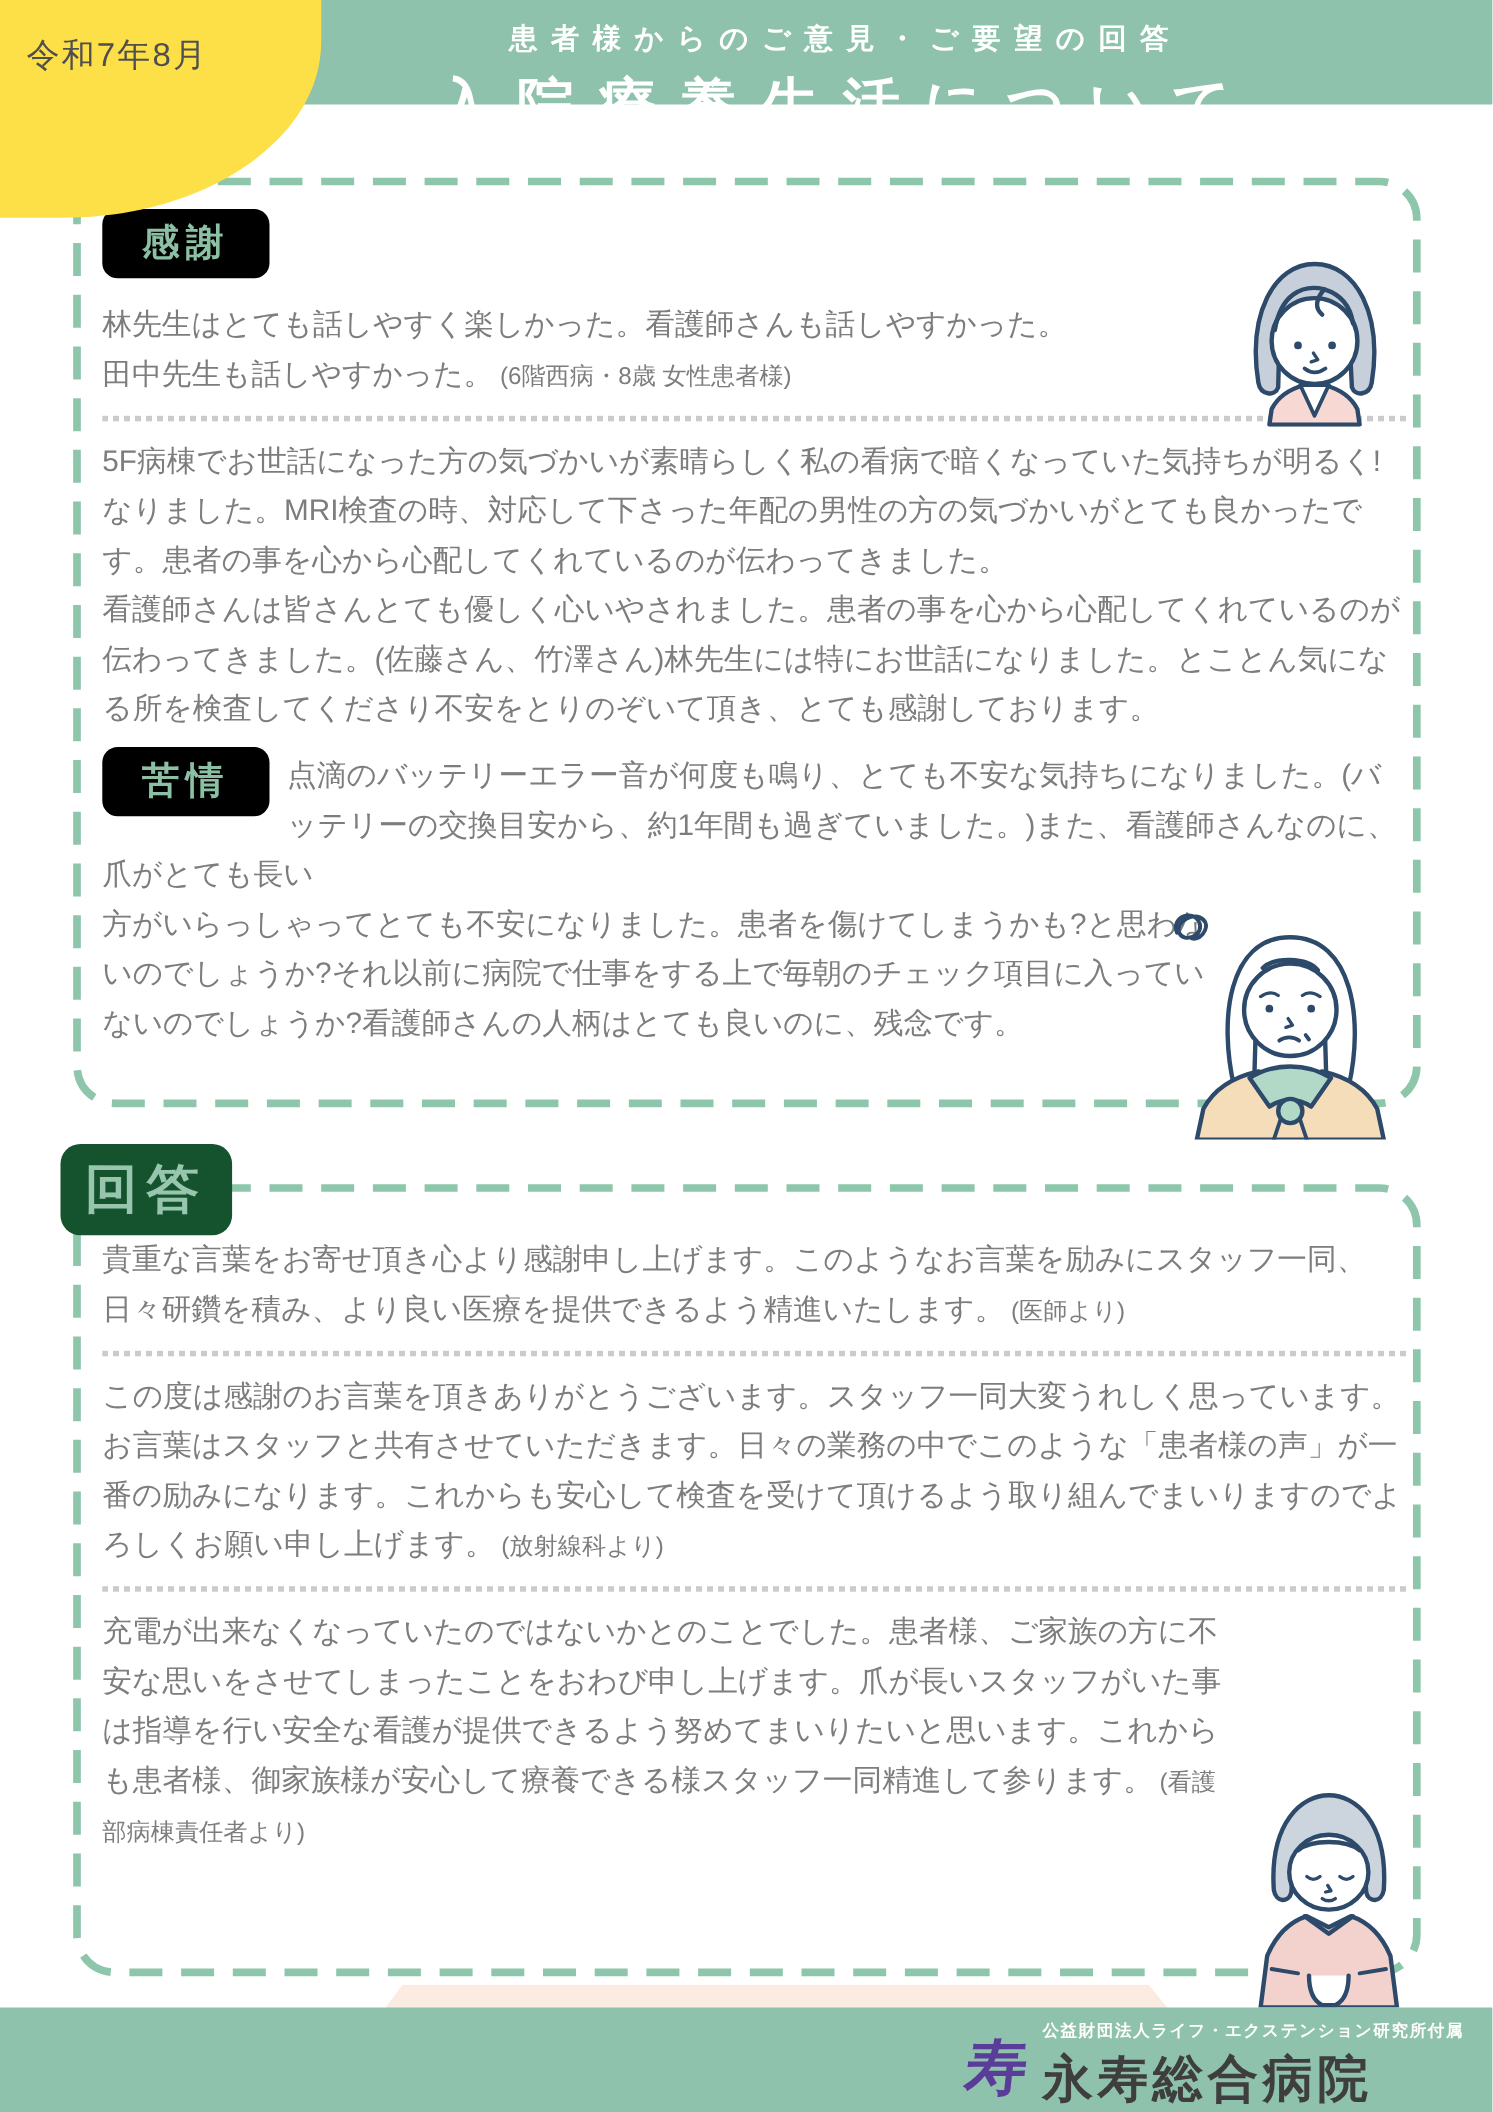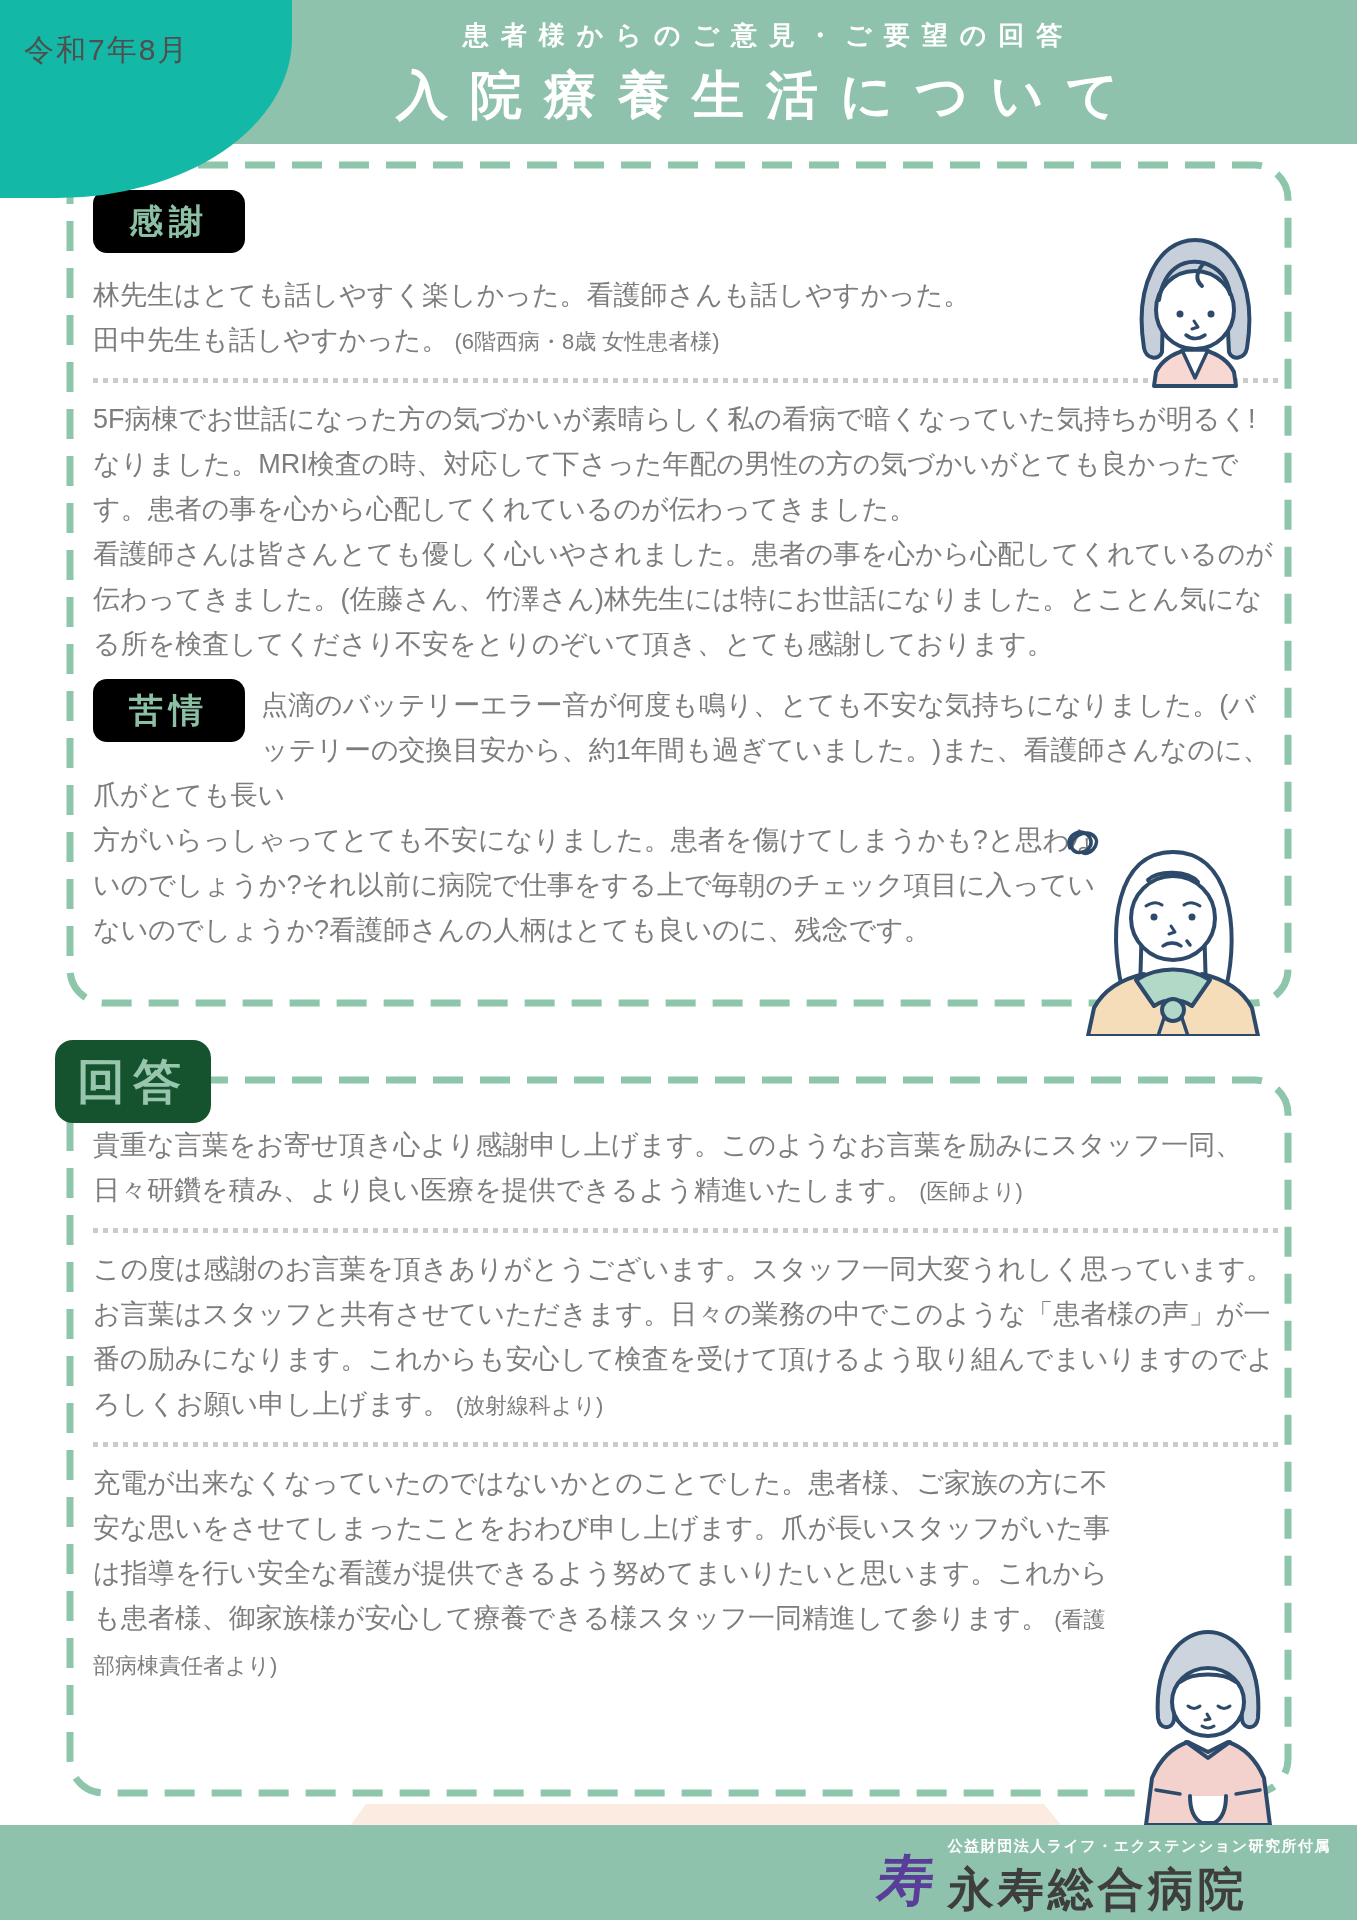--- a/index.html
+++ b/index.html
@@ -1,21 +1,21 @@
 <!DOCTYPE html>
 <html><head>
 <meta charset="utf-8">
 <style>
   * { margin:0; padding:0; box-sizing:border-box; }
   body { background:#ffffff; font-family:"Liberation Sans","DejaVu Sans",sans-serif; }
   .page { position:relative; width:1357px; height:1920px; background:#fff; overflow:hidden; }
 
   
-  .header-band { position:absolute; left:0; top:0; width:1357px; height:144px; background:#8fc2ac; z-index:2; }
-  .date-badge { position:absolute; left:0; top:0; width:292px; height:198px; background:#14b8a6;
+  .header-band { position:absolute; left:0; top:0; width:1357px; height:95px; background:#8fc2ac; z-index:2; }
+  .date-badge { position:absolute; left:0; top:0; width:292px; height:198px; background:#fde047;
                 border-bottom-right-radius:235px 160px; z-index:3; }
   .date-badge span { position:absolute; left:24px; top:30px; font-size:30px; color:#4f4f4f; letter-spacing:2px; }
   .header-titles { position:absolute; left:190px; right:10px; top:0; text-align:center; color:#ffffff; z-index:3; }
   .header-subtitle { margin-top:18px; font-size:26px; font-weight:bold; letter-spacing:12px; }
   .header-title { margin-top:8px; font-size:52px; font-weight:bold; letter-spacing:22px; }
 
   
   .box { position:absolute; left:65px; width:1228px; }
   .box1 { top:160px; height:848px; }
   .box2 { top:1075px; height:723px; }

